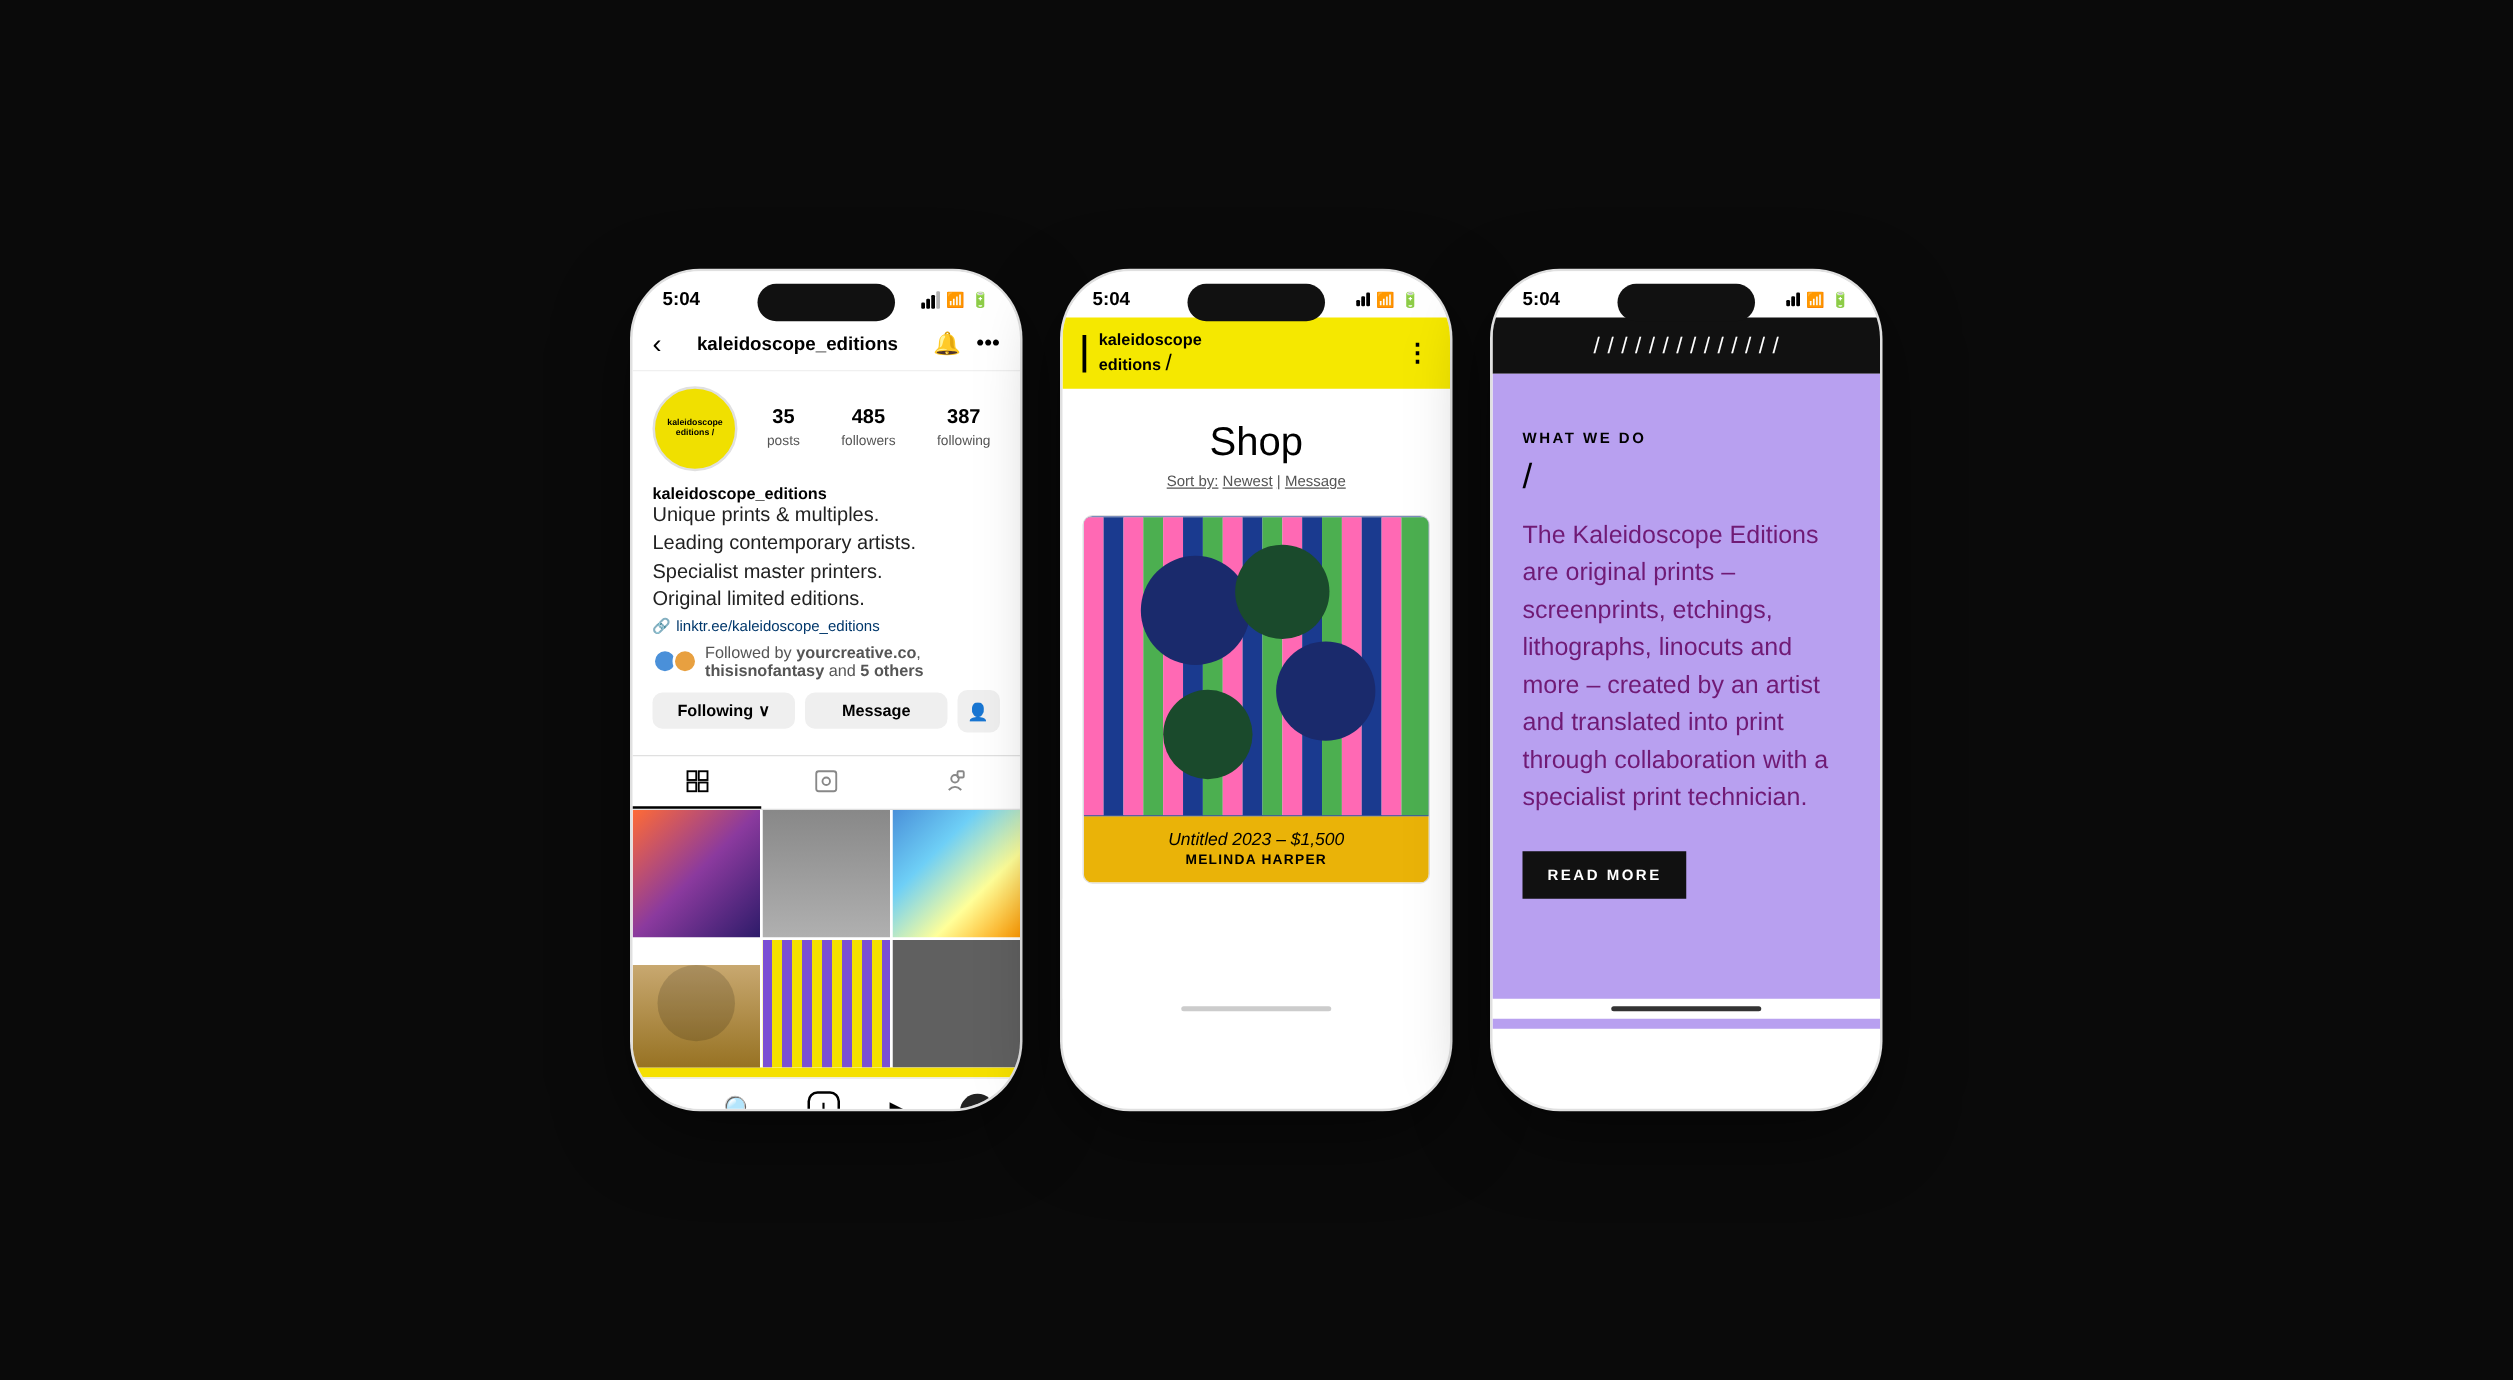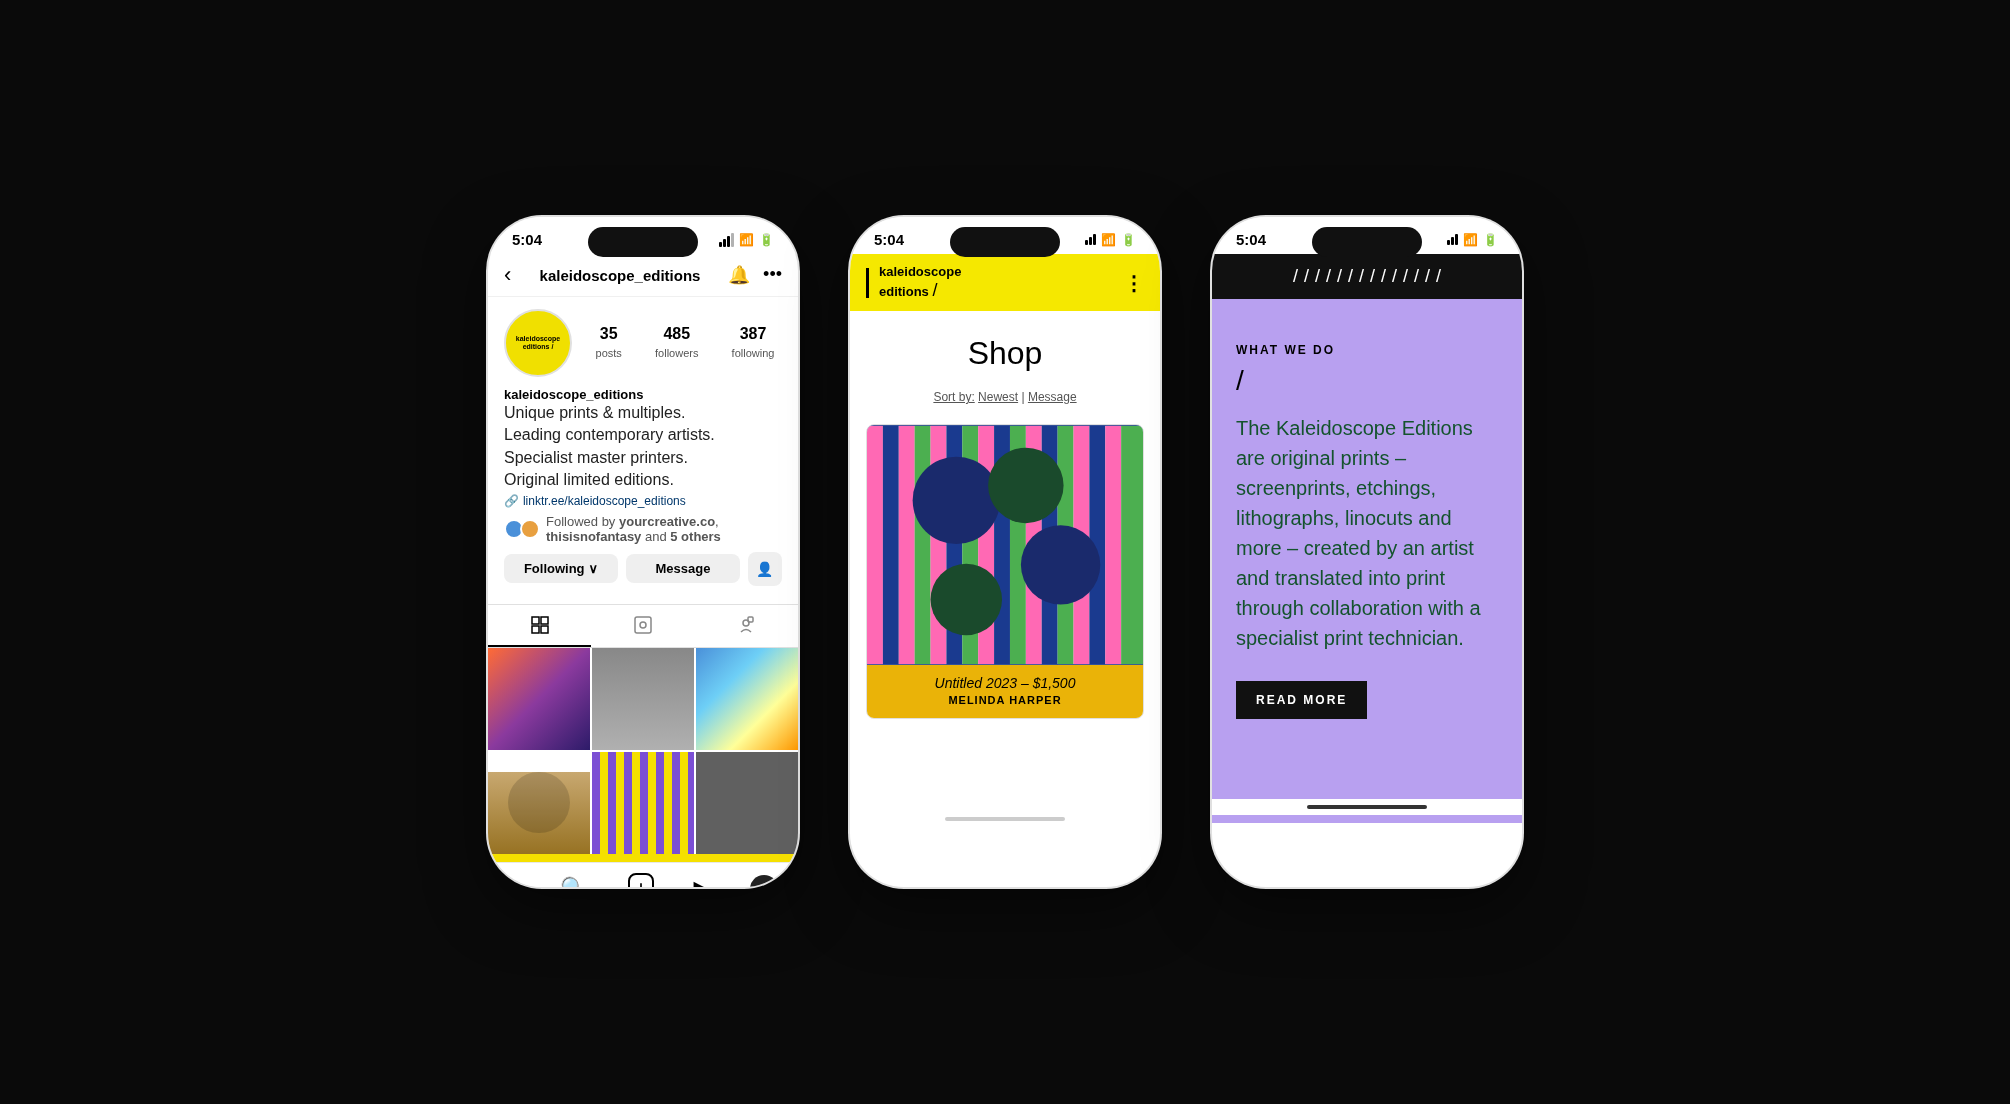--- a/index.html
+++ b/index.html
@@ -9,21 +9,21 @@
       height: 1104px;
       display: flex;
       align-items: center;
       justify-content: center;
       font-family: -apple-system, BlinkMacSystemFont, 'Helvetica Neue', Arial, sans-serif;
       overflow: hidden;
     }
 
     .phones-container {
       display: flex;
-      gap: 52px;
+      gap: 34px;
       align-items: center;
       justify-content: flex-end;
     }
 
     
     .phone {
       background: #fff;
       border-radius: 54px;
       box-shadow: 0 0 0 2px #e0e0e0, 0 20px 60px rgba(0,0,0,0.5);
       overflow: hidden;
@@ -195,21 +195,21 @@
     .shop-logo-bar {
       width: 3px; height: 30px; background: #000; margin-right: 6px;
     }
     .shop-logo-text { font-size: 13px; font-weight: 800; line-height: 1.2; }
     .shop-menu-dots { font-size: 20px; font-weight: 700; cursor: pointer; }
 
     .shop-title-section {
       padding: 24px 16px 8px;
       text-align: center;
     }
-    .shop-title { font-size: 32px; font-weight: 300; margin-bottom: 18px; }
+    .shop-title { font-size: 32px; font-weight: 300; margin-bottom: 6px; }
     .shop-sort { font-size: 12px; color: #555; }
     .shop-sort span { text-decoration: underline; }
 
     .product-card {
       margin: 12px 16px;
       border: 1px solid #e0e0e0;
       border-radius: 8px;
       overflow: hidden;
     }
     .product-image {
@@ -242,21 +242,21 @@
       background: #b8a0f0;
       padding: 44px 24px;
       min-height: 500px;
     }
     .what-we-do-label {
       font-size: 12px; font-weight: 700; letter-spacing: 2px;
       color: #000; margin-bottom: 8px;
     }
     .website-slash { font-size: 28px; font-weight: 300; margin-bottom: 16px; }
     .website-body {
-      font-size: 20px; line-height: 1.5; color: #14532d;
+      font-size: 20px; line-height: 1.5; color: #701a75;
       margin-bottom: 28px;
     }
     .read-more-btn {
       background: #111; color: #fff;
       padding: 12px 20px;
       font-size: 12px; font-weight: 700; letter-spacing: 2px;
       border: none; cursor: pointer;
     }
 
     .home-indicator {

